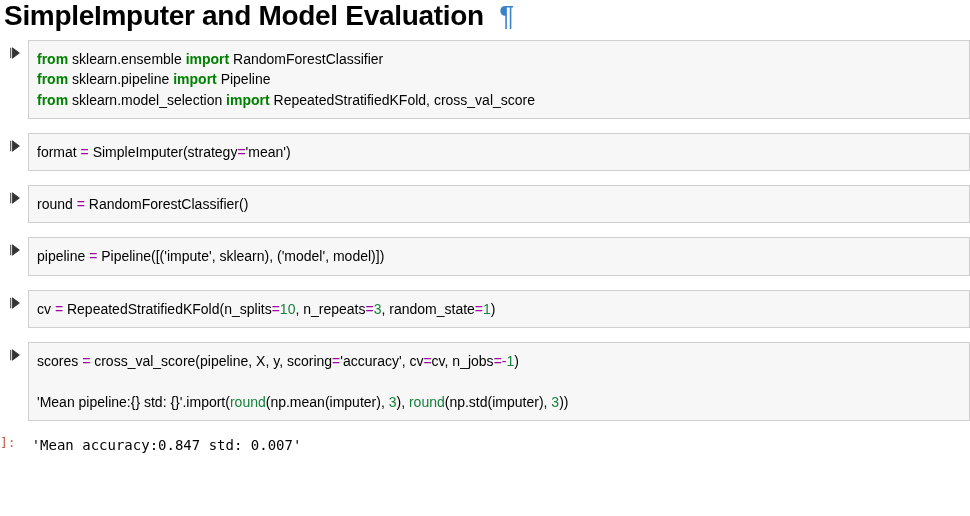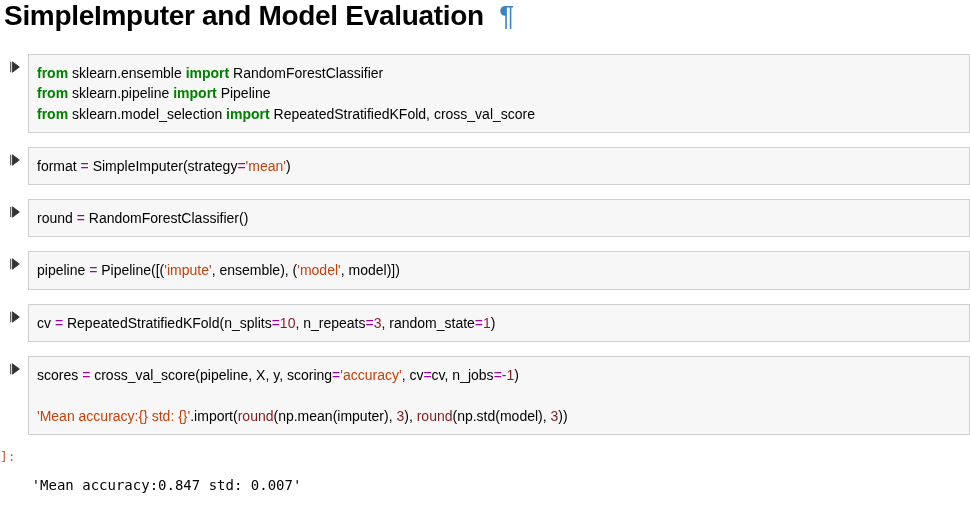--- a/index.html
+++ b/index.html
@@ -7,21 +7,21 @@
       margin: 0;
       padding: 0;
       font-family: -apple-system, BlinkMacSystemFont, "Segoe UI", Helvetica, Arial, sans-serif;
       background: #fff;
       color: #000;
       width: 970px;
     }
     .heading {
       font-size: 28px;
       font-weight: 700;
-      margin: 0 0 22px 4px;
+      margin: 0 0 8px 4px;
       letter-spacing: -0.3px;
     }
     .heading .pilcrow {
       color: #3b82c4;
       margin-left: 8px;
       font-weight: 400;
     }
     .cell-row {
       display: flex;
       align-items: flex-start;
@@ -64,28 +64,27 @@
       margin-right: 6px;
       padding-left: 0;
     }
     .output-text {
       flex: 1 1 auto;
       font-family: "DejaVu Sans Mono", Menlo, Consolas, monospace;
       font-size: 14px;
       line-height: 1.45;
       white-space: pre;
       padding-left: 10px;
-      margin-top: 26px;
     }
     
     .k { color: #008000; font-weight: 700; }   
     .n { color: #000; }                          
     .p { color: #000; }                          
-    .s { color: #c2410c; }                       
-    .m { color: #7f1d1d; }                       
+    .s { color: #000000; }                       
+    .m { color: #15803d; }                       
     .op { color: #a000a0; }                      
   </style>
 </head>
 <body>
 
 <h1 class="heading">
   <span>SimpleImputer and Model Evaluation</span>
   <span class="pilcrow">¶</span>
 </h1>
 
@@ -117,39 +116,39 @@
   </span>
   <div class="code-box"><span class="n">round </span><span class="op">=</span><span class="n"> RandomForestClassifier</span><span class="p">(</span><span class="p">)</span></div>
 </div>
 
 <div class="cell-row">
   <span class="run-icon">
     <svg viewBox="0 0 16 16">
         <path d="M3 2 L3 14 M5 2 L13 8 L5 14 Z" fill="#333" stroke="#333" stroke-width="1"></path>
       </svg>
   </span>
-  <div class="code-box"><span class="n">pipeline </span><span class="op">=</span><span class="n"> Pipeline</span><span class="p">([(</span><span class="s">'impute'</span><span class="n">, ensemble</span><span class="p">), (</span><span class="s">'model'</span><span class="n">, model</span><span class="p">)])</span></div>
+  <div class="code-box"><span class="n">pipeline </span><span class="op">=</span><span class="n"> Pipeline</span><span class="p">([(</span><span class="s">'impute'</span><span class="n">, sklearn</span><span class="p">), (</span><span class="s">'model'</span><span class="n">, model</span><span class="p">)])</span></div>
 </div>
 
 <div class="cell-row">
   <span class="run-icon">
     <svg viewBox="0 0 16 16">
         <path d="M3 2 L3 14 M5 2 L13 8 L5 14 Z" fill="#333" stroke="#333" stroke-width="1"></path>
       </svg>
   </span>
   <div class="code-box"><span class="n">cv </span><span class="op">=</span><span class="n"> RepeatedStratifiedKFold</span><span class="p">(</span><span class="n">n_splits</span><span class="op">=</span><span class="m">10</span><span class="n">, </span><span class="n">n_repeats</span><span class="op">=</span><span class="m">3</span><span class="n">, </span><span class="n">random_state</span><span class="op">=</span><span class="m">1</span><span class="p">)</span></div>
 </div>
 
 <div class="cell-row">
   <span class="run-icon">
     <svg viewBox="0 0 16 16">
         <path d="M3 2 L3 14 M5 2 L13 8 L5 14 Z" fill="#333" stroke="#333" stroke-width="1"></path>
       </svg>
   </span>
   <div class="code-box"><span class="n">scores </span><span class="op">=</span><span class="n"> cross_val_score</span><span class="p">(</span><span class="n">pipeline, X, y, </span><span class="n">scoring</span><span class="op">=</span><span class="s">'accuracy'</span><span class="n">, </span><span class="n">cv</span><span class="op">=</span><span class="n">cv, </span><span class="n">n_jobs</span><span class="op">=</span><span class="op">-</span><span class="m">1</span><span class="p">)</span>
 <span></span>
-<span class="s">'Mean accuracy:{} std: {}'</span><span class="n">.import</span><span class="p">(</span><span class="m">round</span><span class="n">(np.mean(imputer), </span><span class="m">3</span><span class="n">), </span><span class="m">round</span><span class="n">(np.std(model), </span><span class="m">3</span><span class="p">))</span></div>
+<span class="s">'Mean pipeline:{} std: {}'</span><span class="n">.import</span><span class="p">(</span><span class="m">round</span><span class="n">(np.mean(imputer), </span><span class="m">3</span><span class="n">), </span><span class="m">round</span><span class="n">(np.std(imputer), </span><span class="m">3</span><span class="p">))</span></div>
 </div>
 
 <div class="output-row">
   <span class="out-prompt">]:</span>
   <span class="output-text">'Mean accuracy:0.847 std: 0.007'</span>
 </div>
 
 </body></html>

